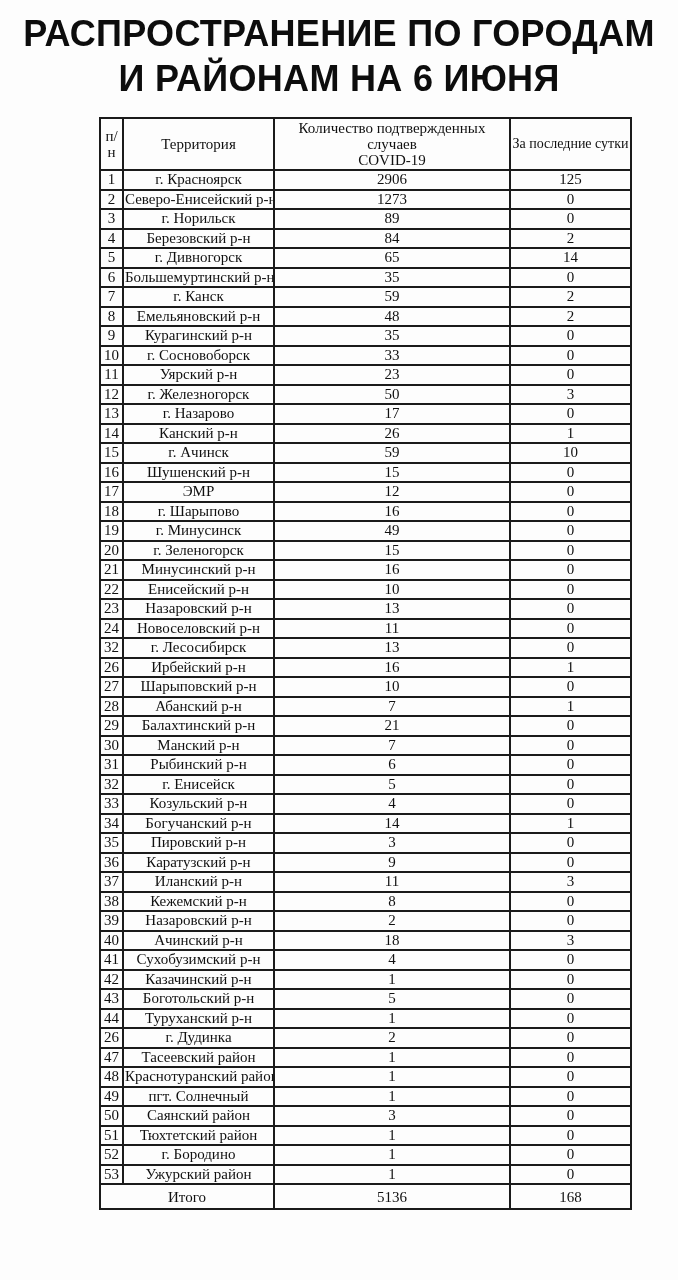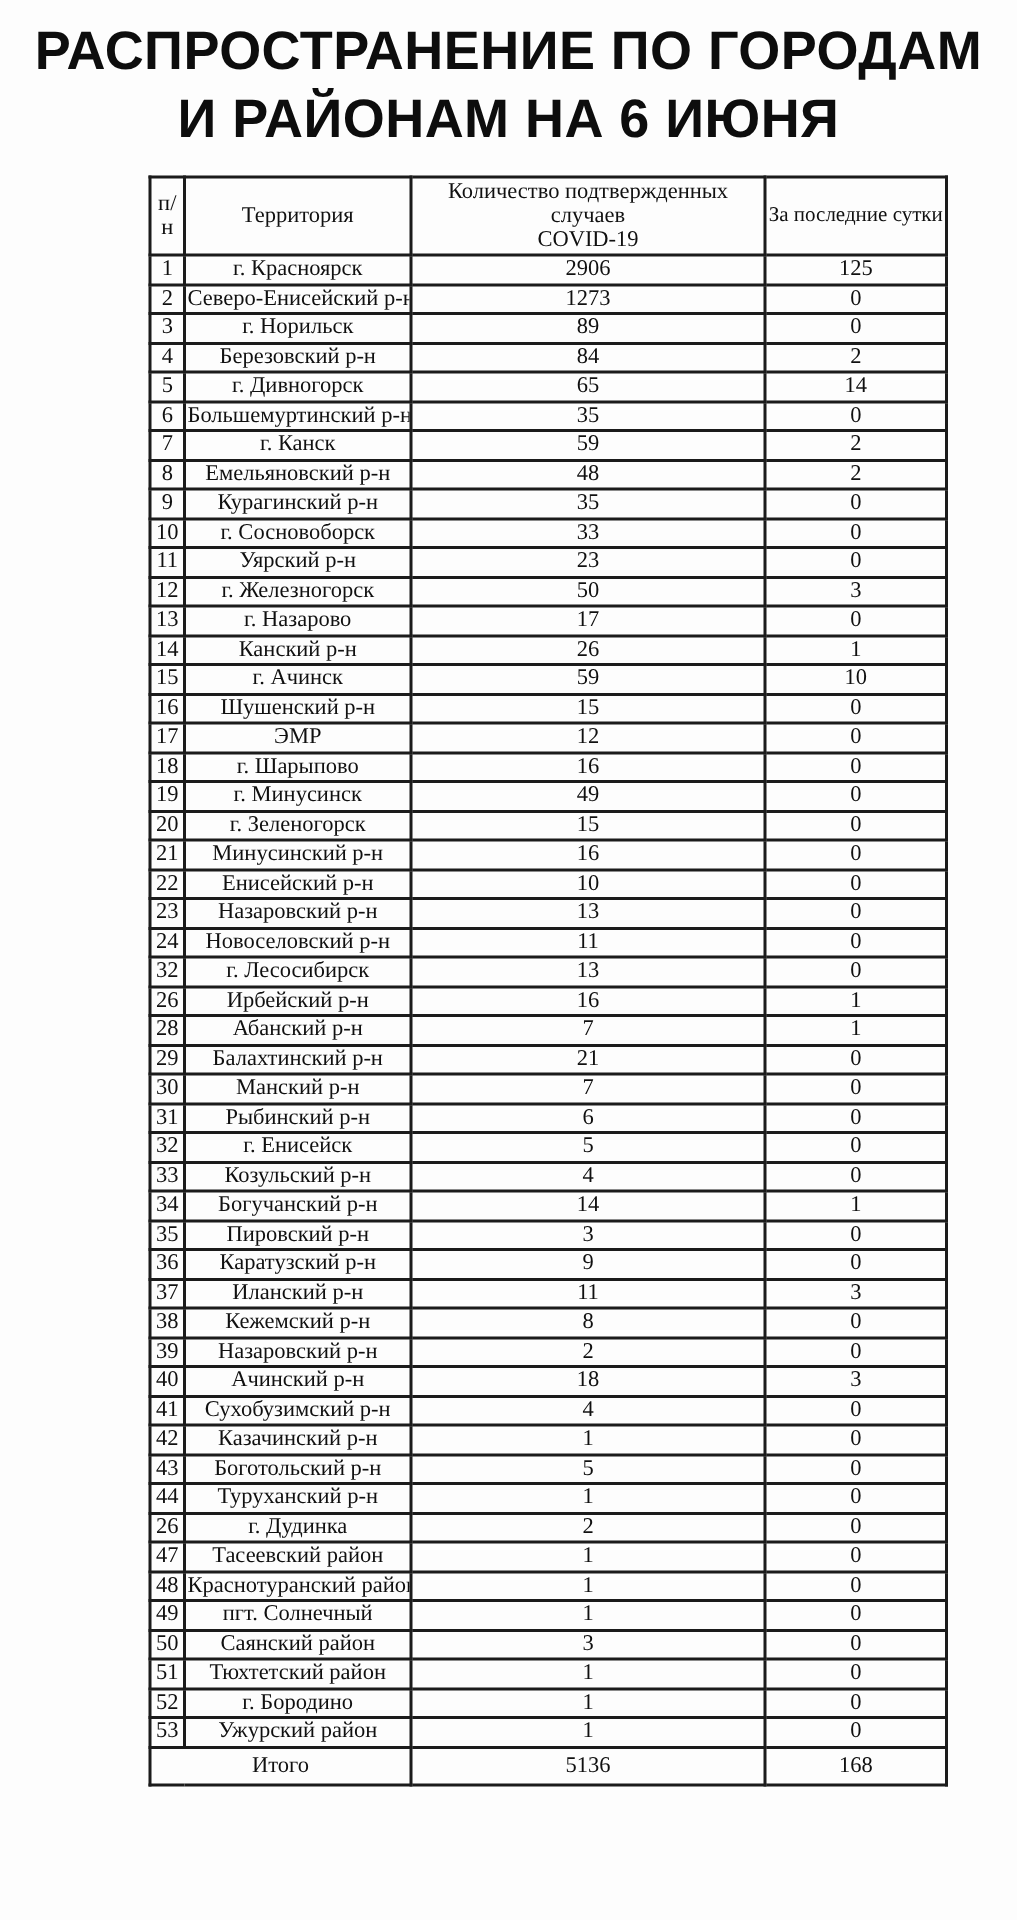--- a/index.html
+++ b/index.html
@@ -228,20 +228,26 @@
           <td>13</td>
           <td>0</td>
         </tr>
         <tr>
           <td>26</td>
           <td>Ирбейский р-н</td>
           <td>16</td>
           <td>1</td>
         </tr>
         <tr>
+          <td>27</td>
+          <td>Шарыповский р-н</td>
+          <td>10</td>
+          <td>0</td>
+        </tr>
+        <tr>
           <td>28</td>
           <td>Абанский р-н</td>
           <td>7</td>
           <td>1</td>
         </tr>
         <tr>
           <td>29</td>
           <td>Балахтинский р-н</td>
           <td>21</td>
           <td>0</td>

